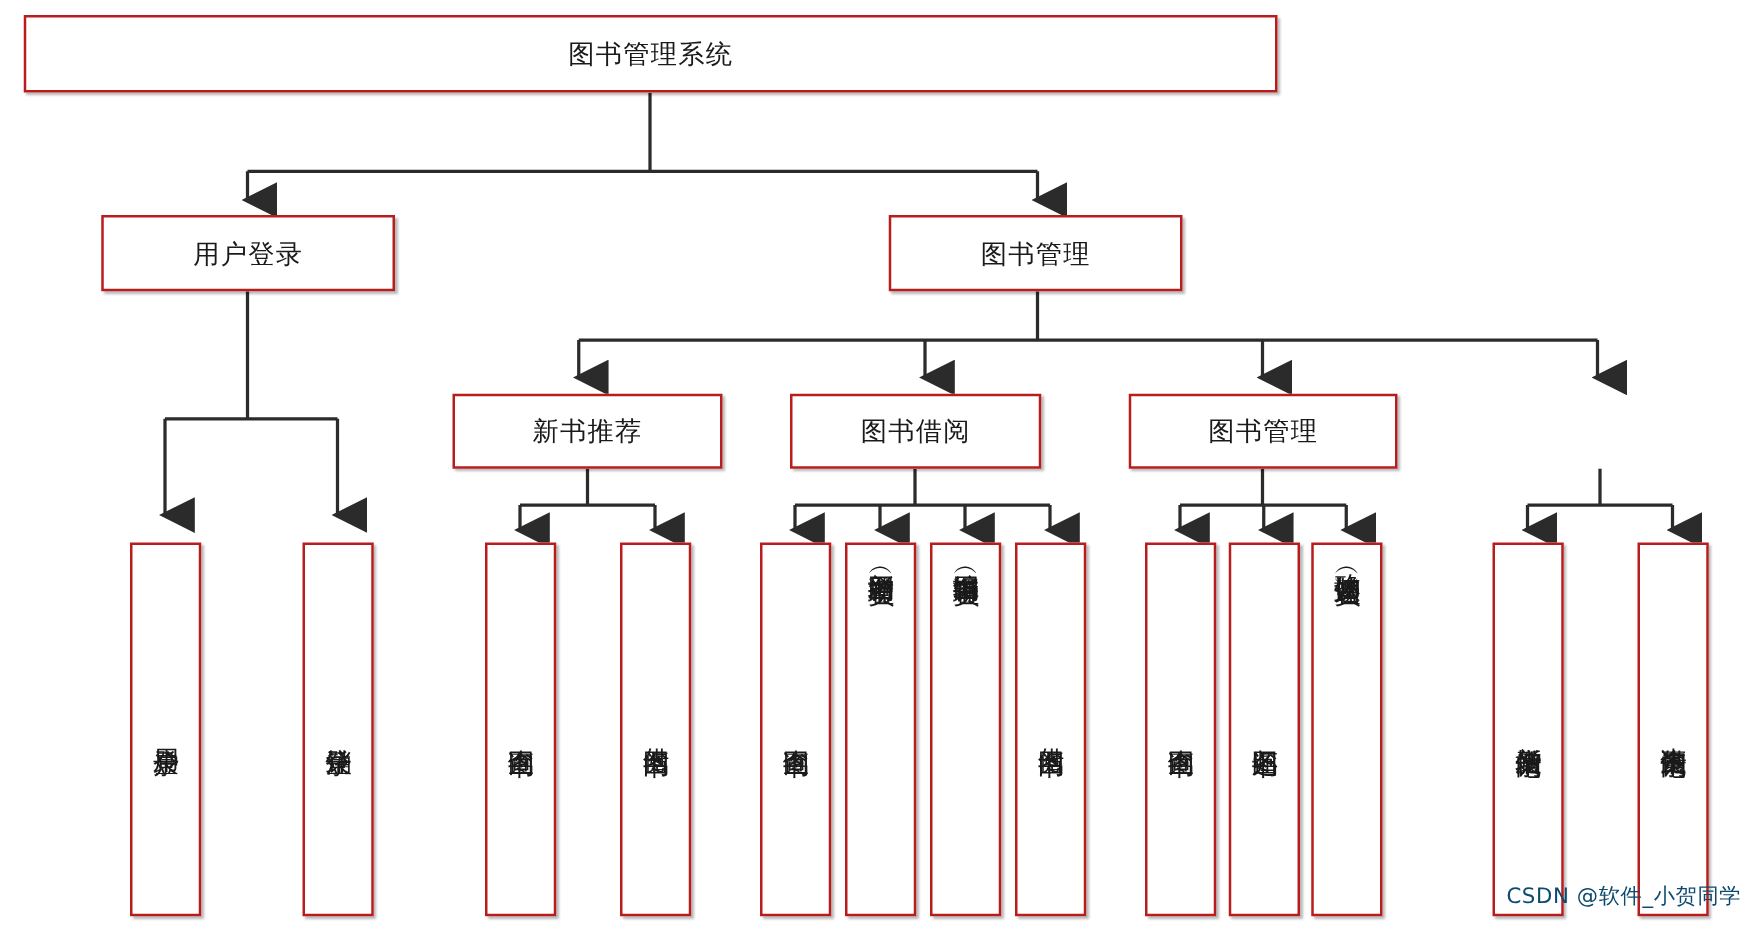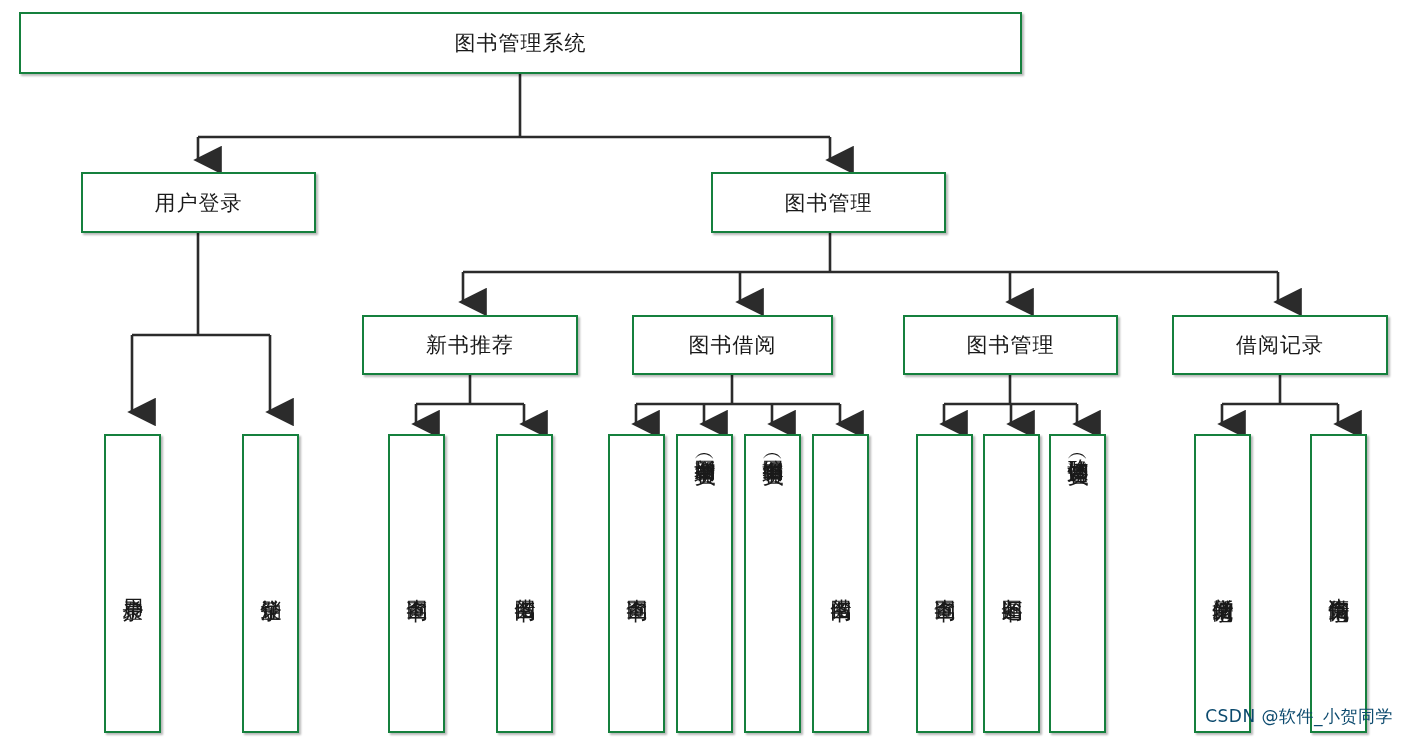--- a/index.html
+++ b/index.html
@@ -22,21 +22,21 @@
     left: 0;
     top: 0;
     width: 1405px;
     height: 747px;
     pointer-events: none;
   }
   .node {
     position: absolute;
     box-sizing: border-box;
     background: #ffffff;
-    border: 2px solid #15803d;
+    border: 2px solid #b91c1c;
     box-shadow: 2px 2px 2px rgba(0,0,0,0.28);
     display: flex;
     align-items: center;
     justify-content: center;
     color: #1a1a1a;
   }
   .node.h {
     font-size: 21px;
     letter-spacing: 1px;
   }
@@ -134,23 +134,20 @@
 
   <div class="node h" style="left:362px; top:315px; width:216px; height:60px;align-items:center;">
     <span>新书推荐</span>
   </div>
   <div class="node h" style="left:632px; top:315px; width:201px; height:60px;text-align:center;">
     <span>图书借阅</span>
   </div>
   <div class="node h" style="left:903px; top:315px; width:215px; height:60px;">
     <span>图书管理</span>
   </div>
-  <div class="node h" style="left:1172px; top:315px; width:216px; height:60px;">
-    <span>借阅记录</span>
-  </div>
 
   <div class="node v" style="left:104px; top:434px; width:57px; height:299px;">
     <span class="vtext">用户登录</span>
   </div>
   <div class="node v" style="left:242px; top:434px; width:57px; height:299px;">
     <span class="vtext">注销登录</span>
   </div>
 
   <div class="node v" style="left:388px; top:434px; width:57px; height:299px;">
     <span class="vtext">查询图书</span>

